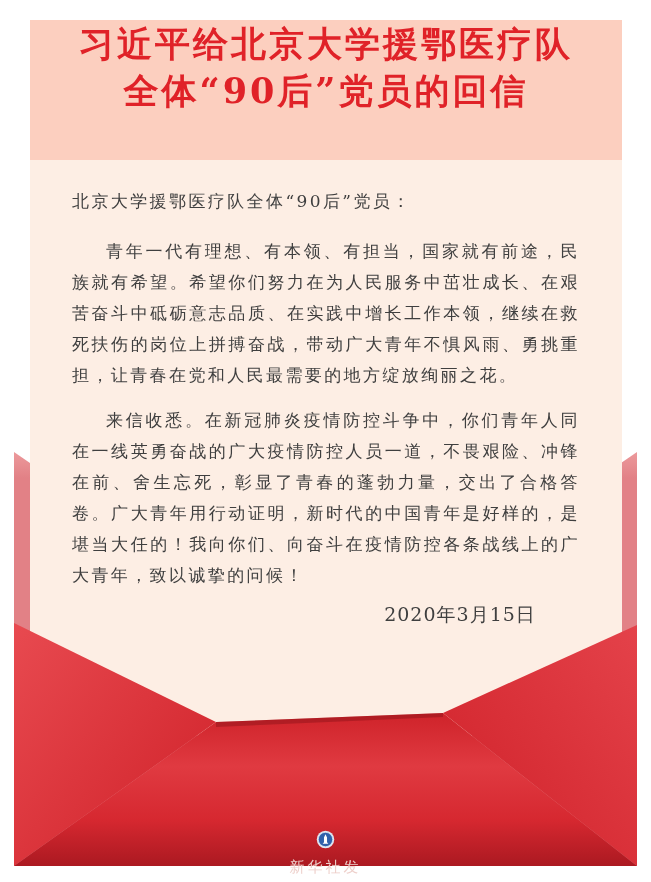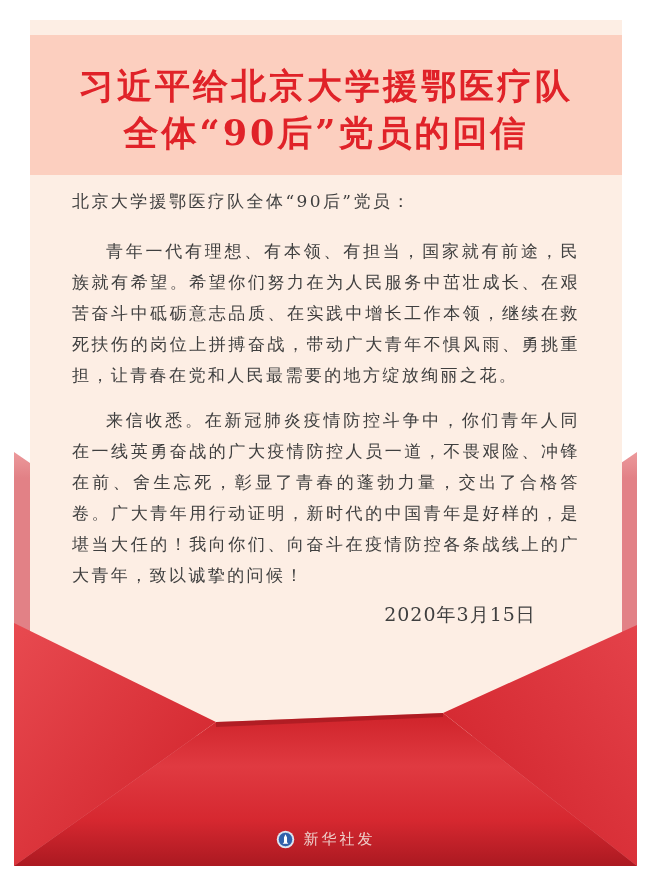--- a/index.html
+++ b/index.html
@@ -23,23 +23,21 @@
     position:absolute;
     left:30px;top:20px;
     width:592px;height:716px;
     background:#fdeee4;
   }
   .banner{
     position:absolute;
     left:0;top:0;width:592px;height:140px;
     background:#fccfbf;
     text-align:center;
-    padding-top:27px;
     box-sizing:border-box;
-    margin-top:15px;
   }
   .title-line{
     font-size:35px;
     font-weight:bold;
     letter-spacing:3px;
     line-height:47px;
     color:#e02228;
     white-space:nowrap;
   }
   .letter-content{
@@ -69,21 +67,21 @@
   .signature-block .date{letter-spacing:1px;}
   
   .envelope-front{
     position:absolute;left:0;top:0;width:651px;height:882px;
     pointer-events:none;
   }
   
   .credit{
     position:absolute;
     left:0;top:830px;width:651px;
-    display:flex;align-items:center;justify-content:center;gap:9px;
+    display:flex;align-items:center;justify-content:center;gap:9px;flex-direction:column;
   }
   .logo-badge{display:inline-flex;width:19px;height:19px;}
   .credit-text{
     color:#eed0cb;
     font-size:15px;
     letter-spacing:3px;
     line-height:19px;
   }
 </style>
 </head>

